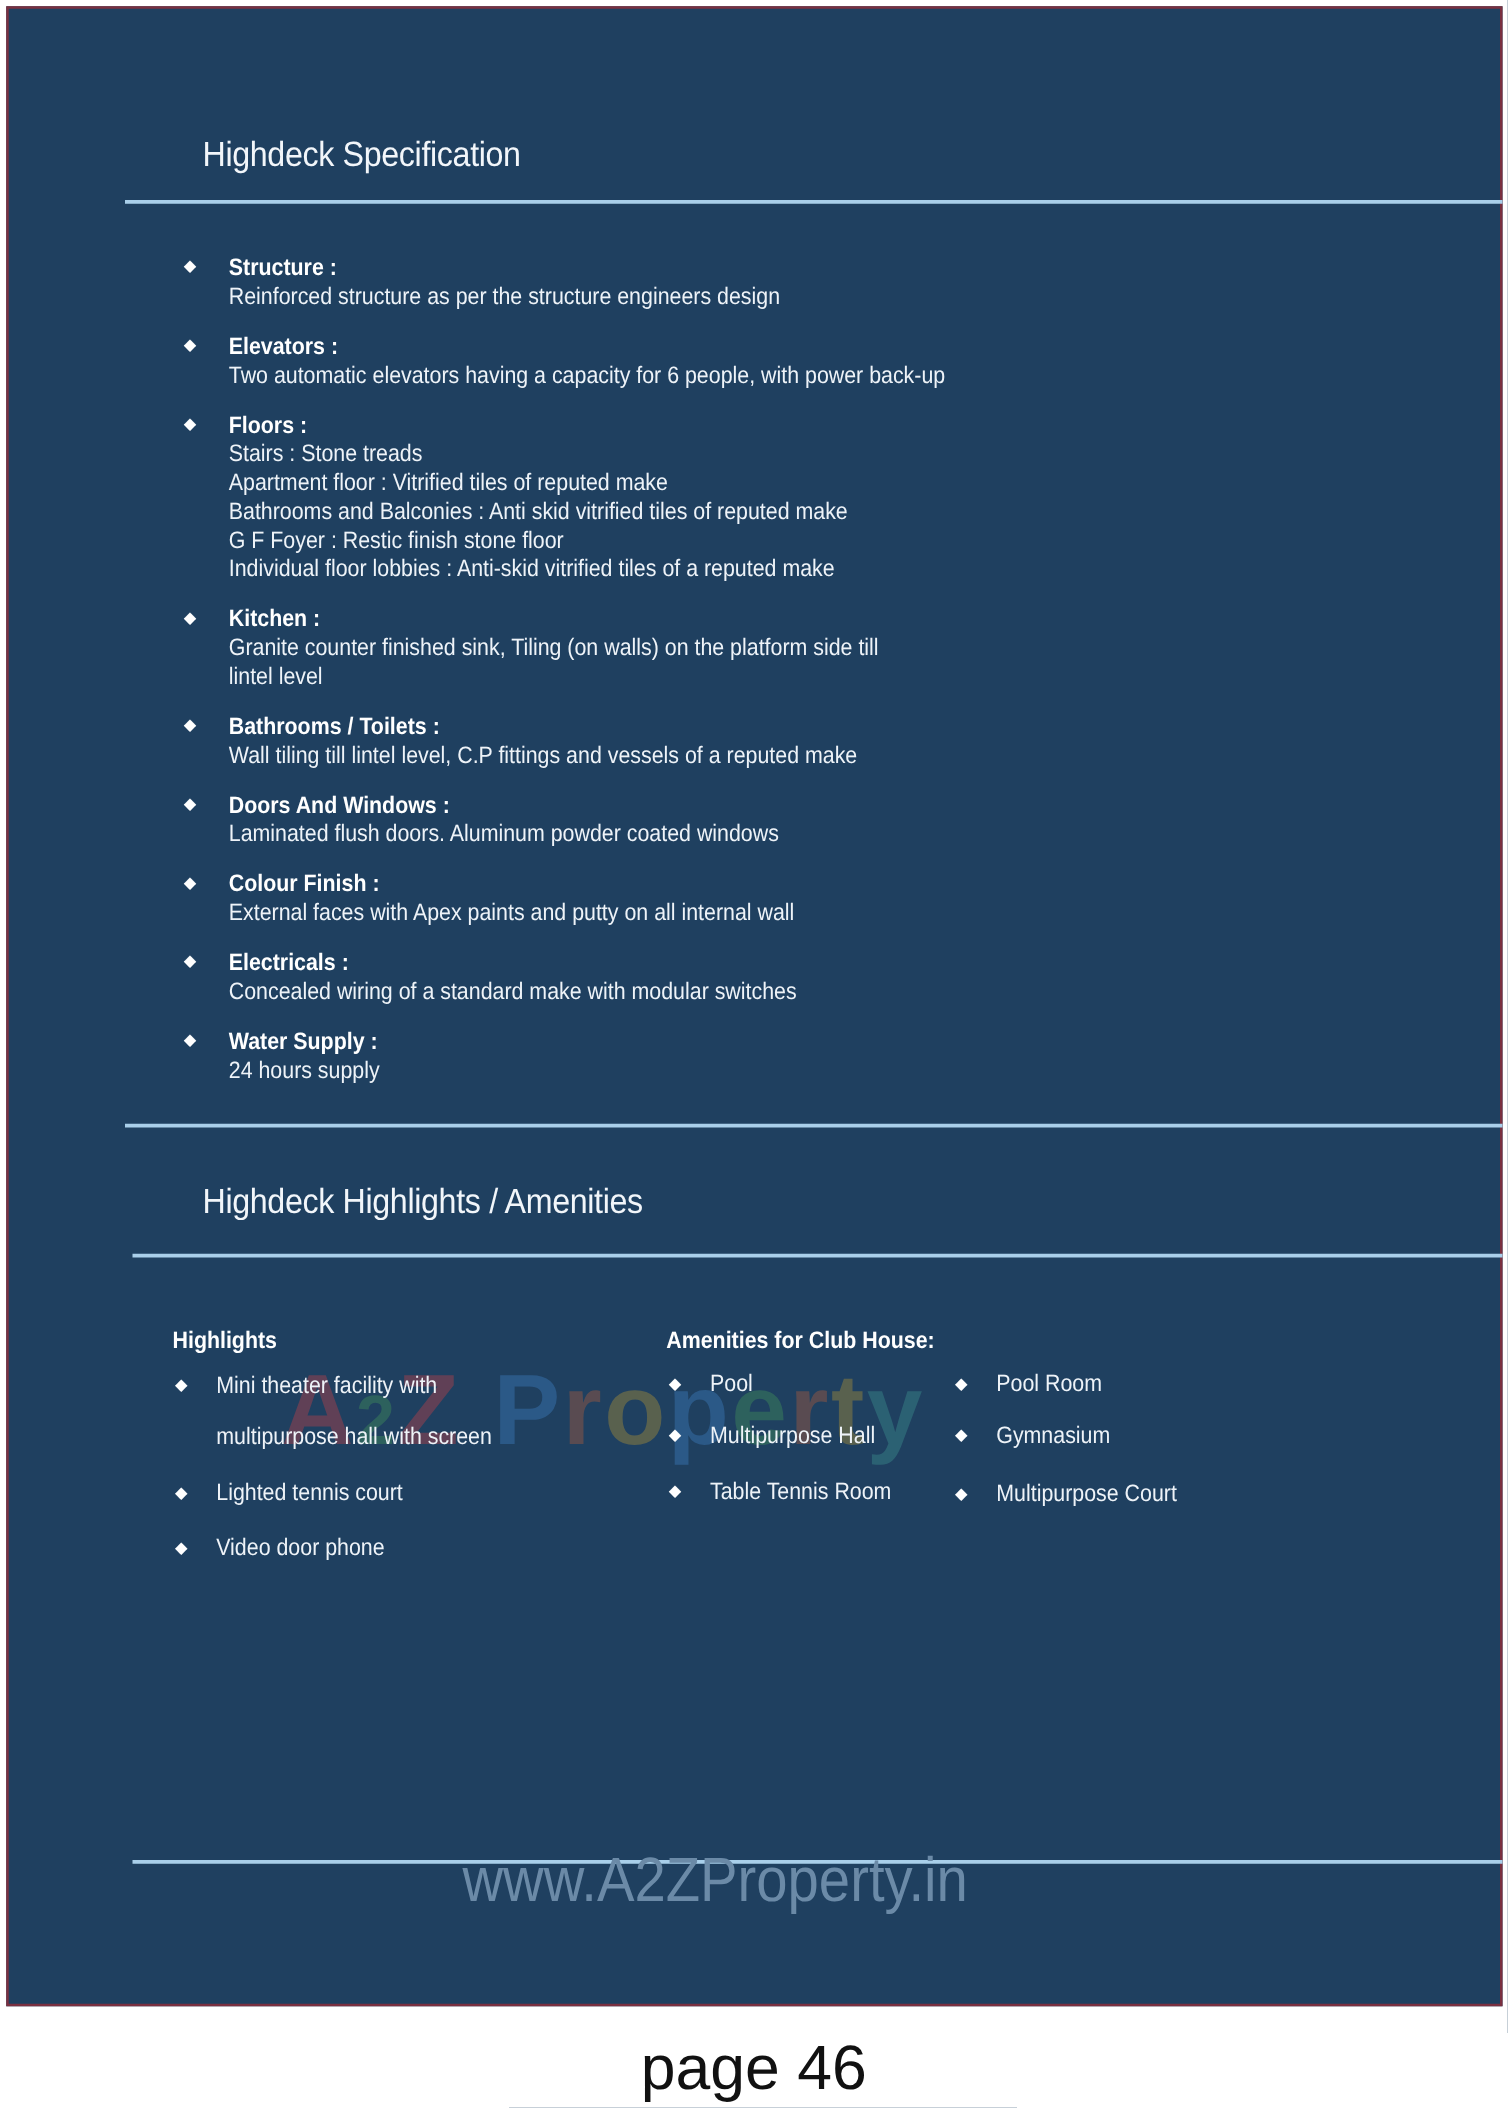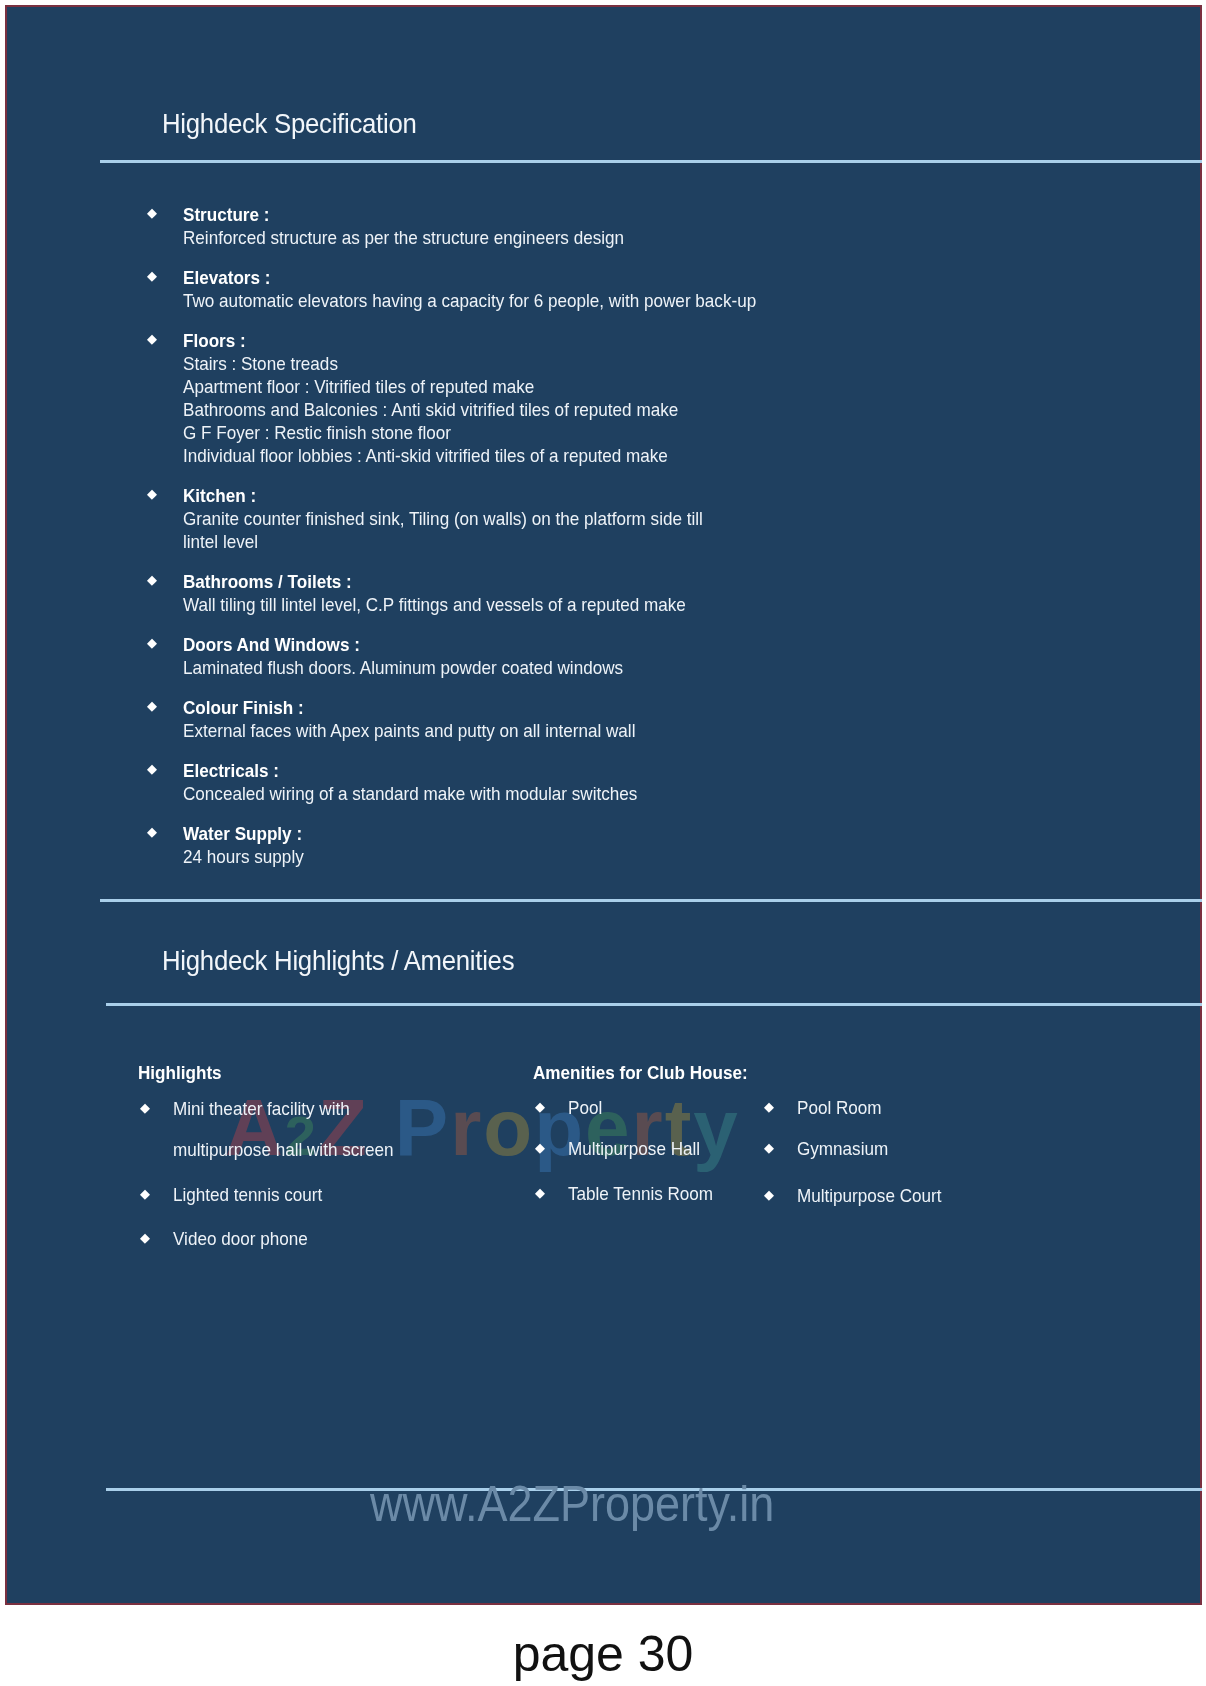--- a/index.html
+++ b/index.html
@@ -141,13 +141,13 @@
   <span class="txt">Gymnasium</span>
 </div>
 <div class="bullet-item" style="left:764px; top:1184px;">
   <span class="diamond">◆</span>
   <span class="txt">Multipurpose Court</span>
 </div>
 
 <div class="rule" style="left:106px; top:1488px; width:1096px;"></div>
 <div class="url-watermark">www.A2ZProperty.in</div>
 
-<div class="page-number">page 30</div>
+<div class="page-number">page 46</div>
 
 </body></html>

